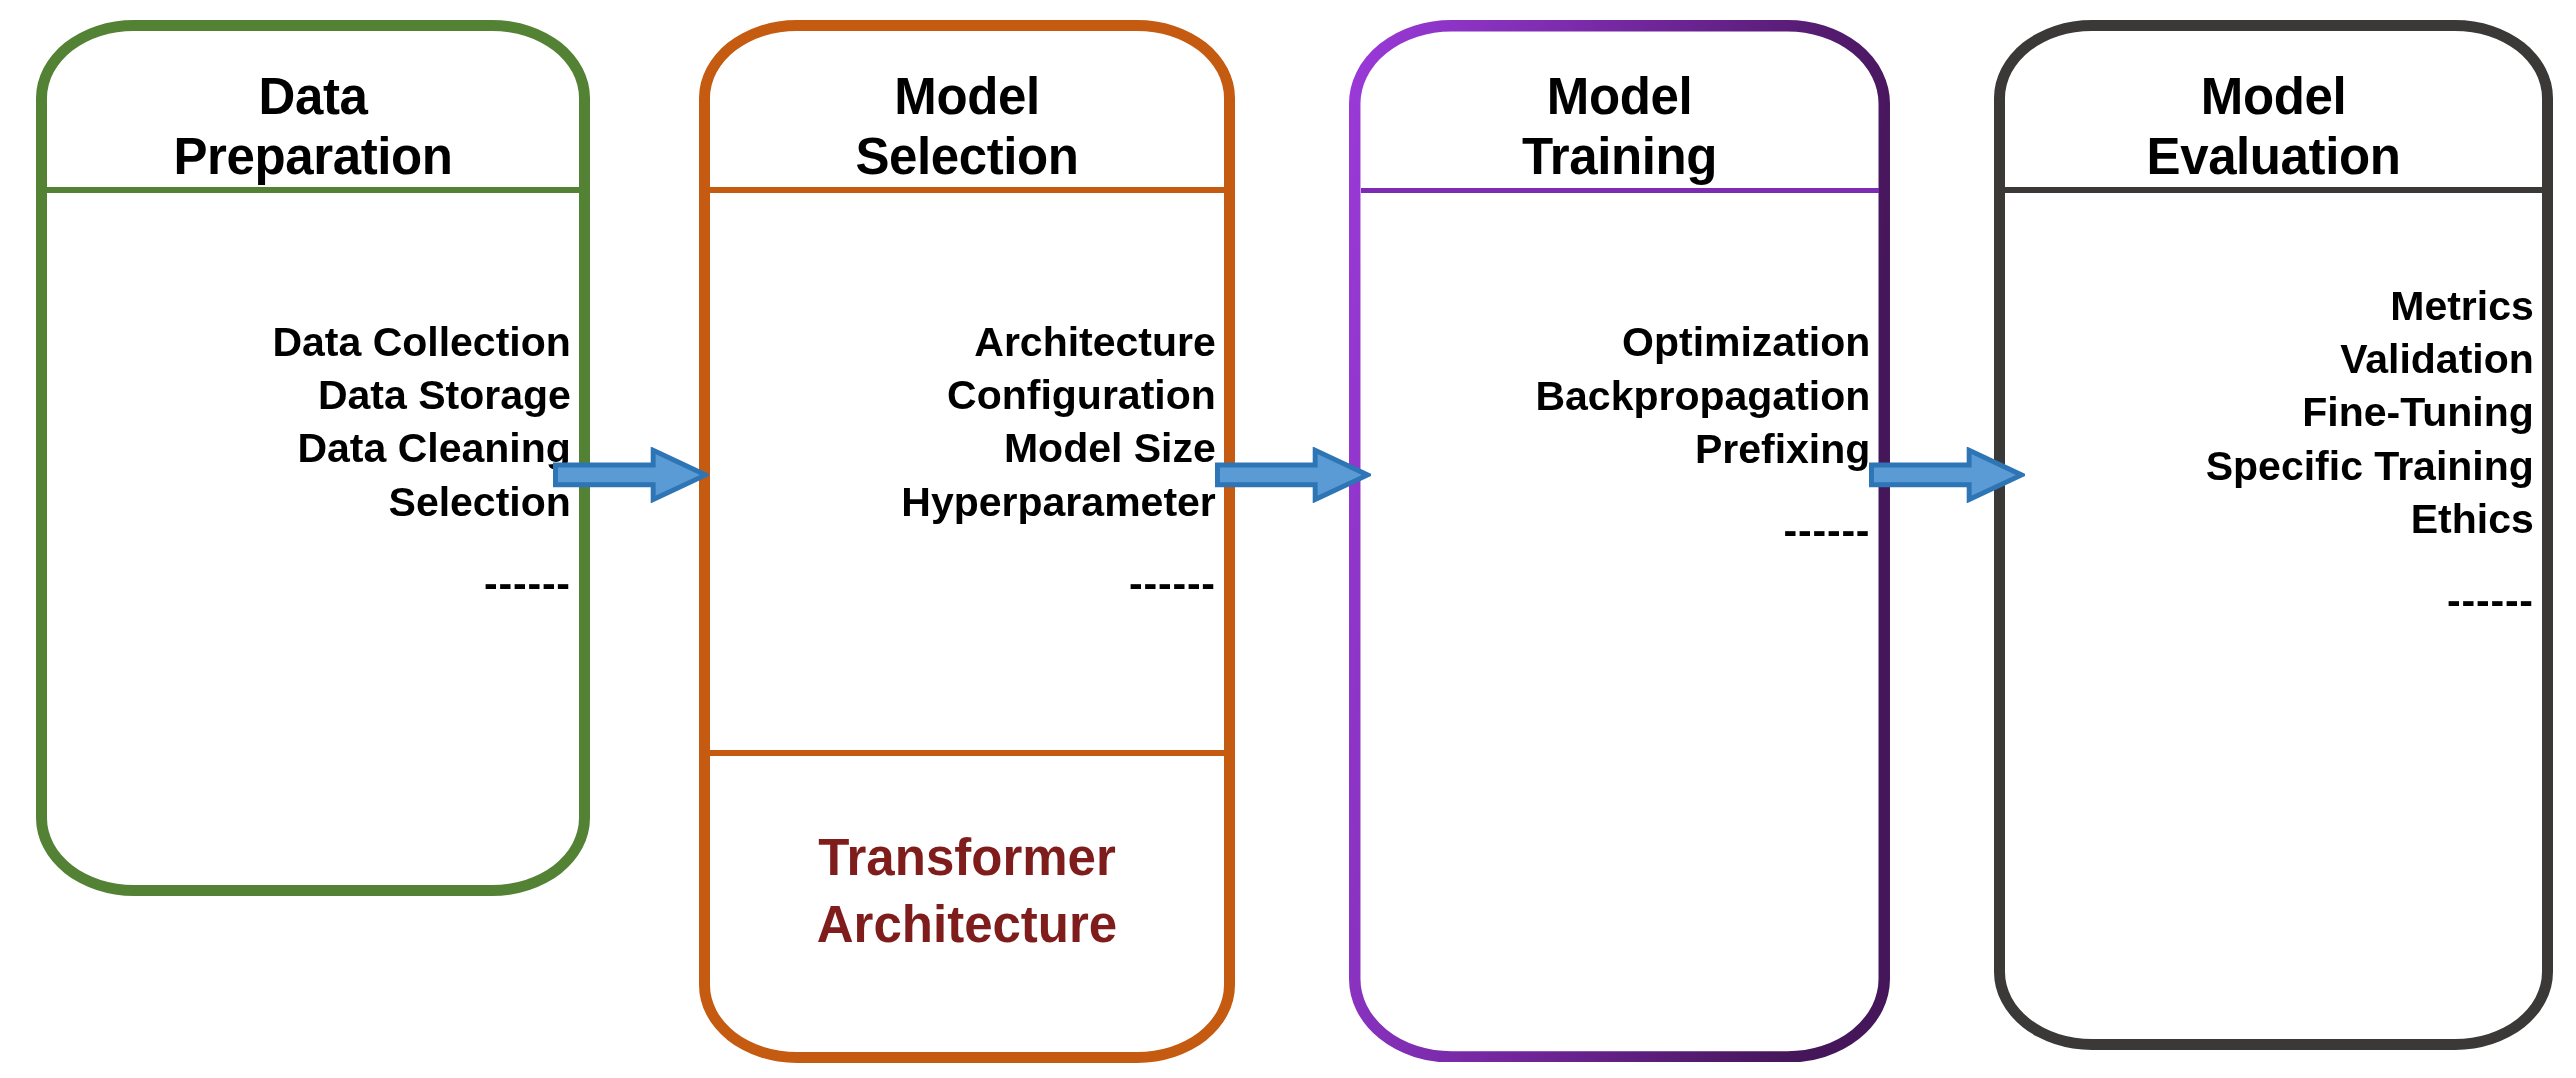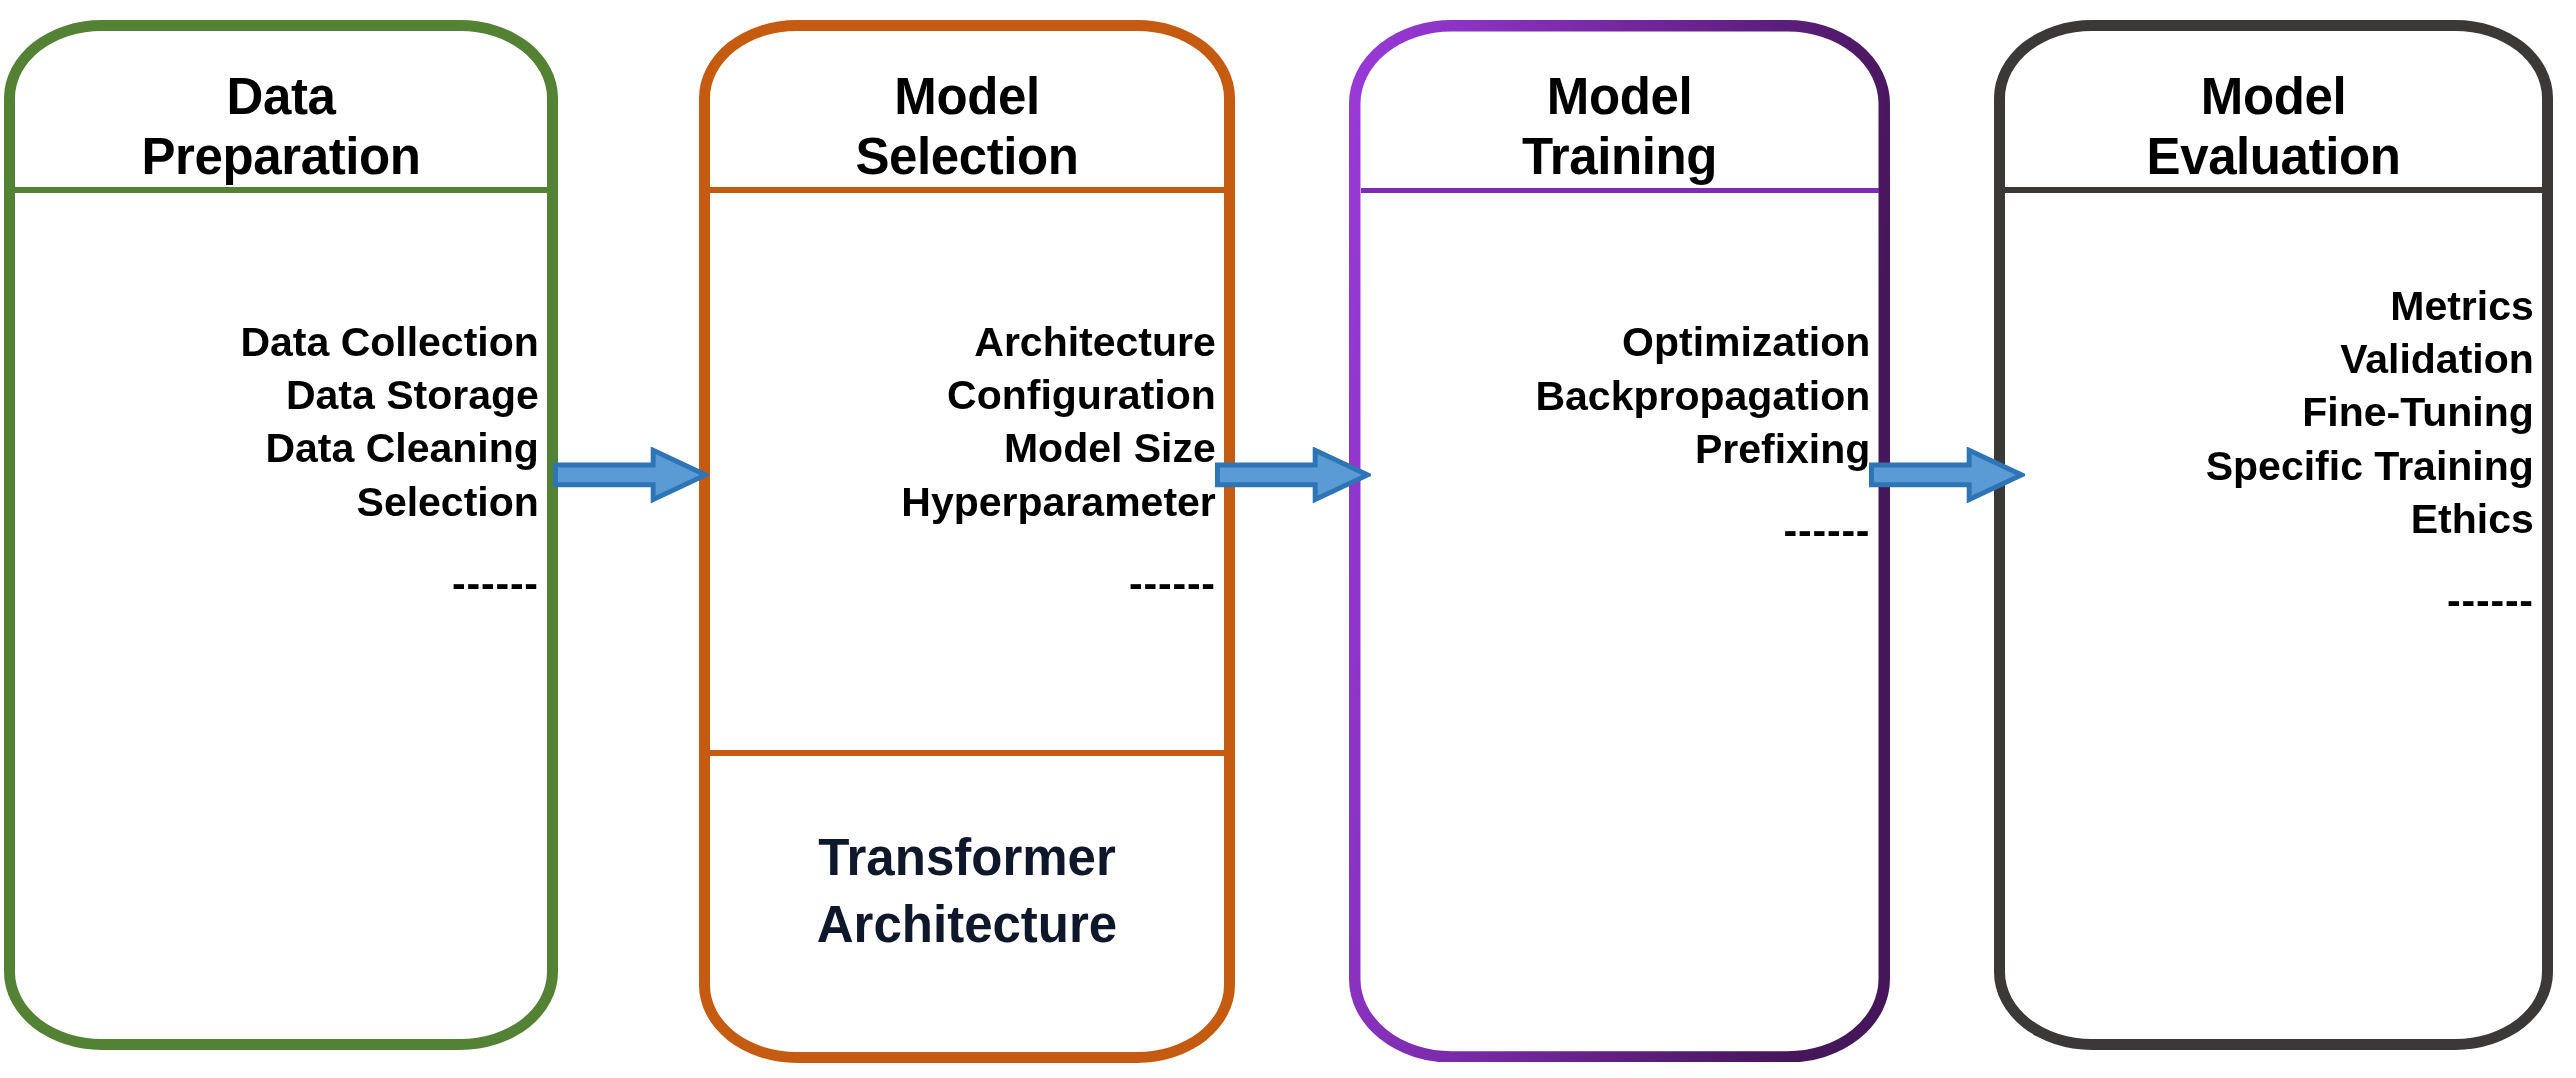--- a/index.html
+++ b/index.html
@@ -28,21 +28,21 @@
     box-sizing: border-box;
     background: #ffffff;
     border-style: solid;
     border-width: 11.5px;
     border-radius: 98px / 78px;
     display: flex;
     flex-direction: column;
     align-items: stretch;
   }
 
-  .box-green  { left: 4px;   top: 19.7px;  width: 554px; height: 1030px; border-color: #548235; }
+  .box-green  { left: 36px;   top: 19.7px;  width: 554px; height: 876px; border-color: #548235; }
   .box-orange { left: 699px;  top: 19.7px;  width: 536px; height: 1043px; border-color: #C55A11; }
   .box-black  { left: 1994px; top: 19.7px;  width: 559px; height: 1030px; border-color: #3B3838; }
 
   
   .purple-wrap {
     position: absolute;
     left: 1349px;
     top: 19.7px;
     width: 541px;
     height: 1043px;
@@ -112,21 +112,21 @@
   .sub-section {
     flex: 0 0 auto;
     display: flex;
     flex-direction: column;
     justify-content: center;
     align-items: center;
     text-align: center;
     font-weight: bold;
     font-size: 51px;
     line-height: 1.30;
-    color: #0f172a;
+    color: #7f1d1d;
     height: 271px;
     padding-bottom: 24.6px;
   }
 
   
   .arrow {
     position: absolute;
     top: 447px;
     width: 156px;
     height: 56px;

